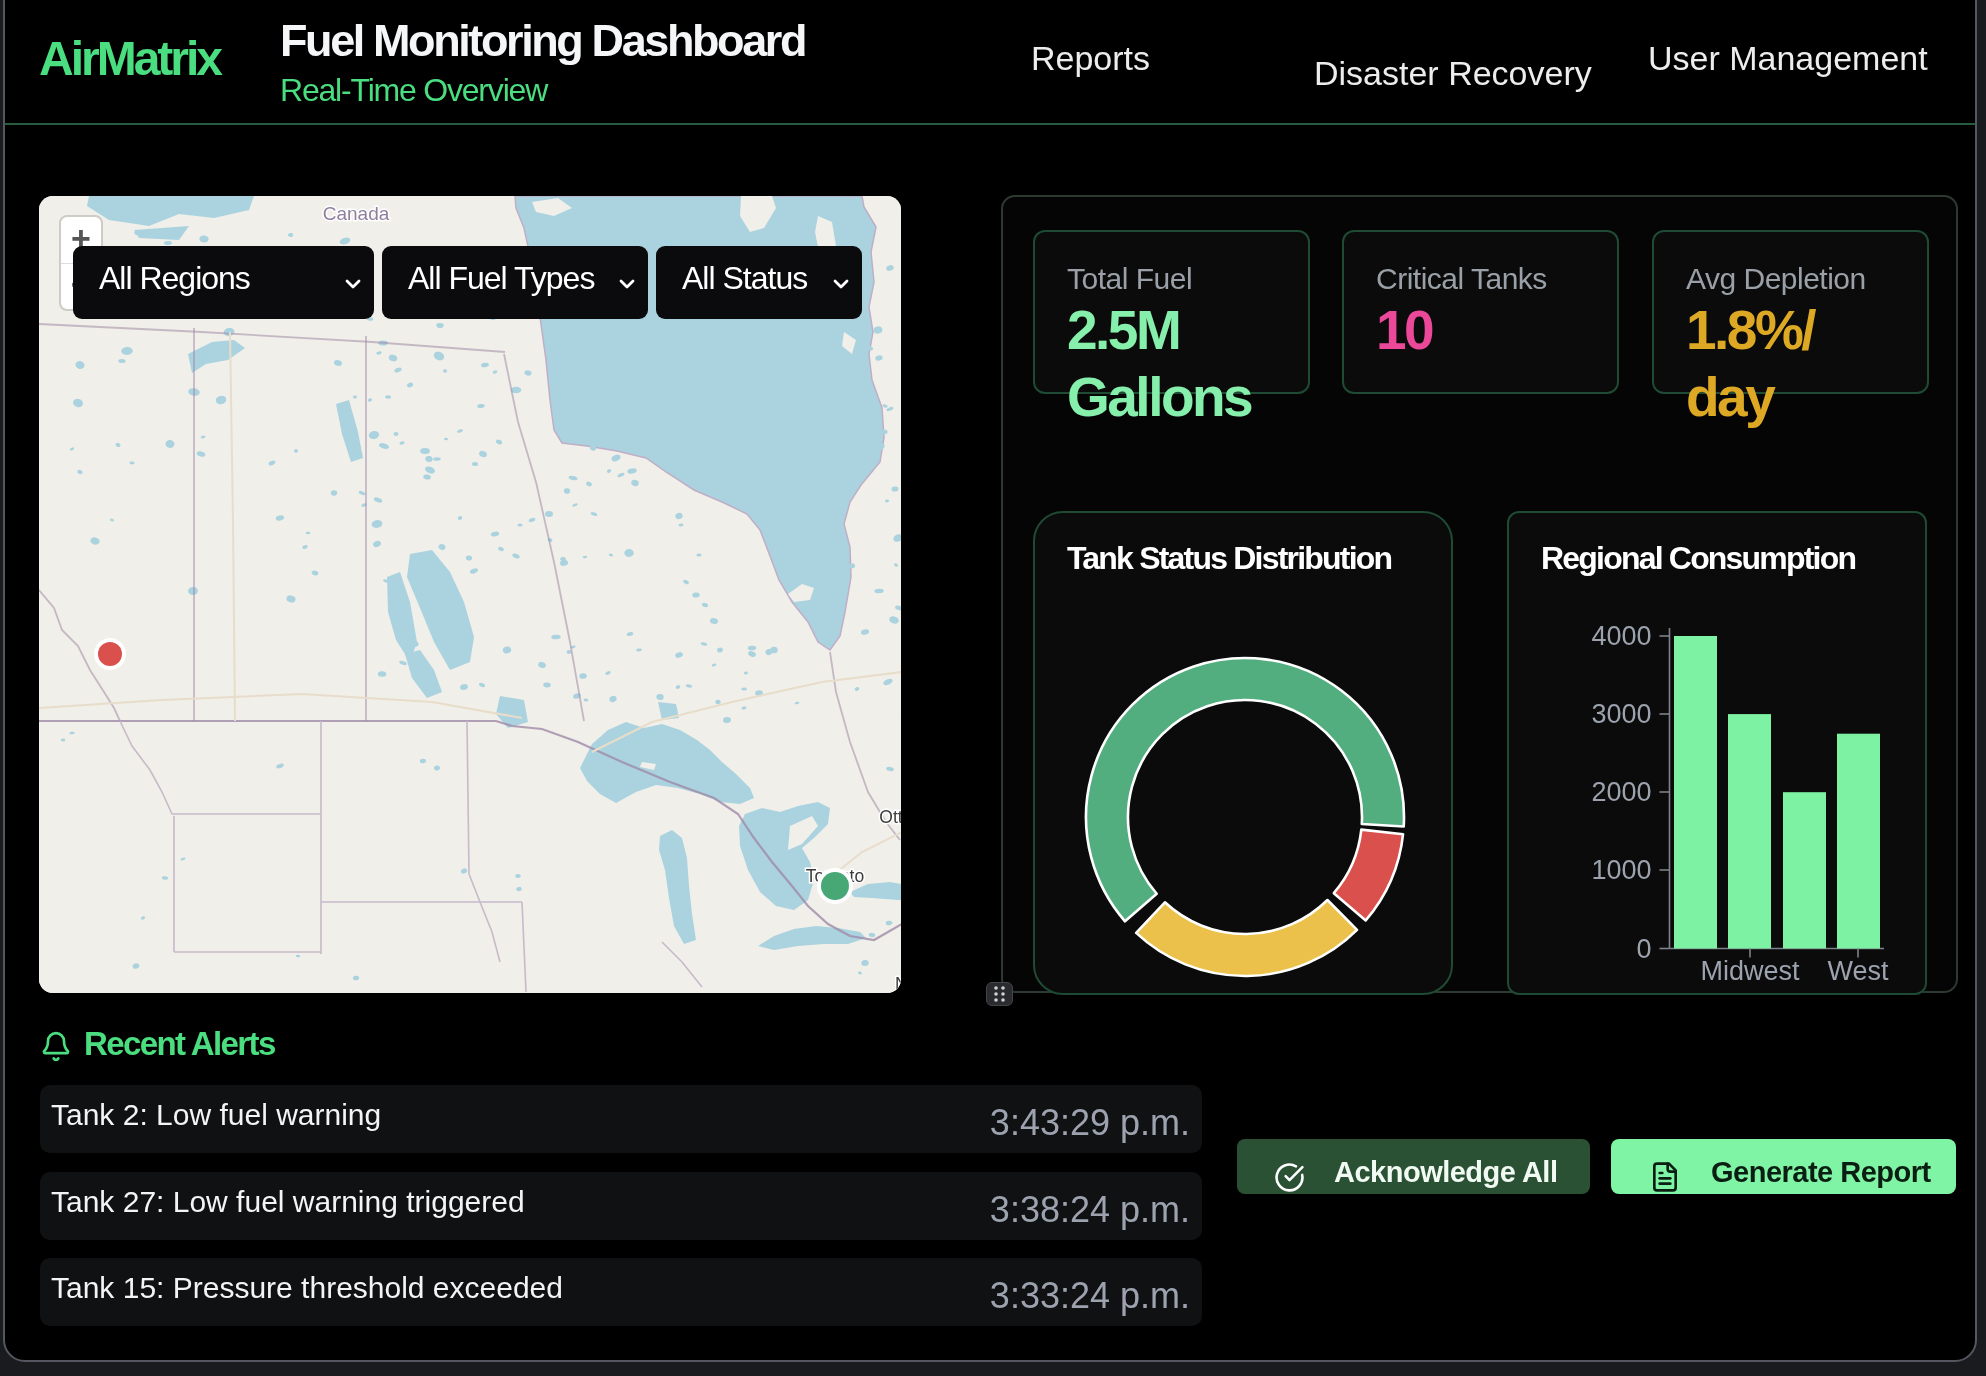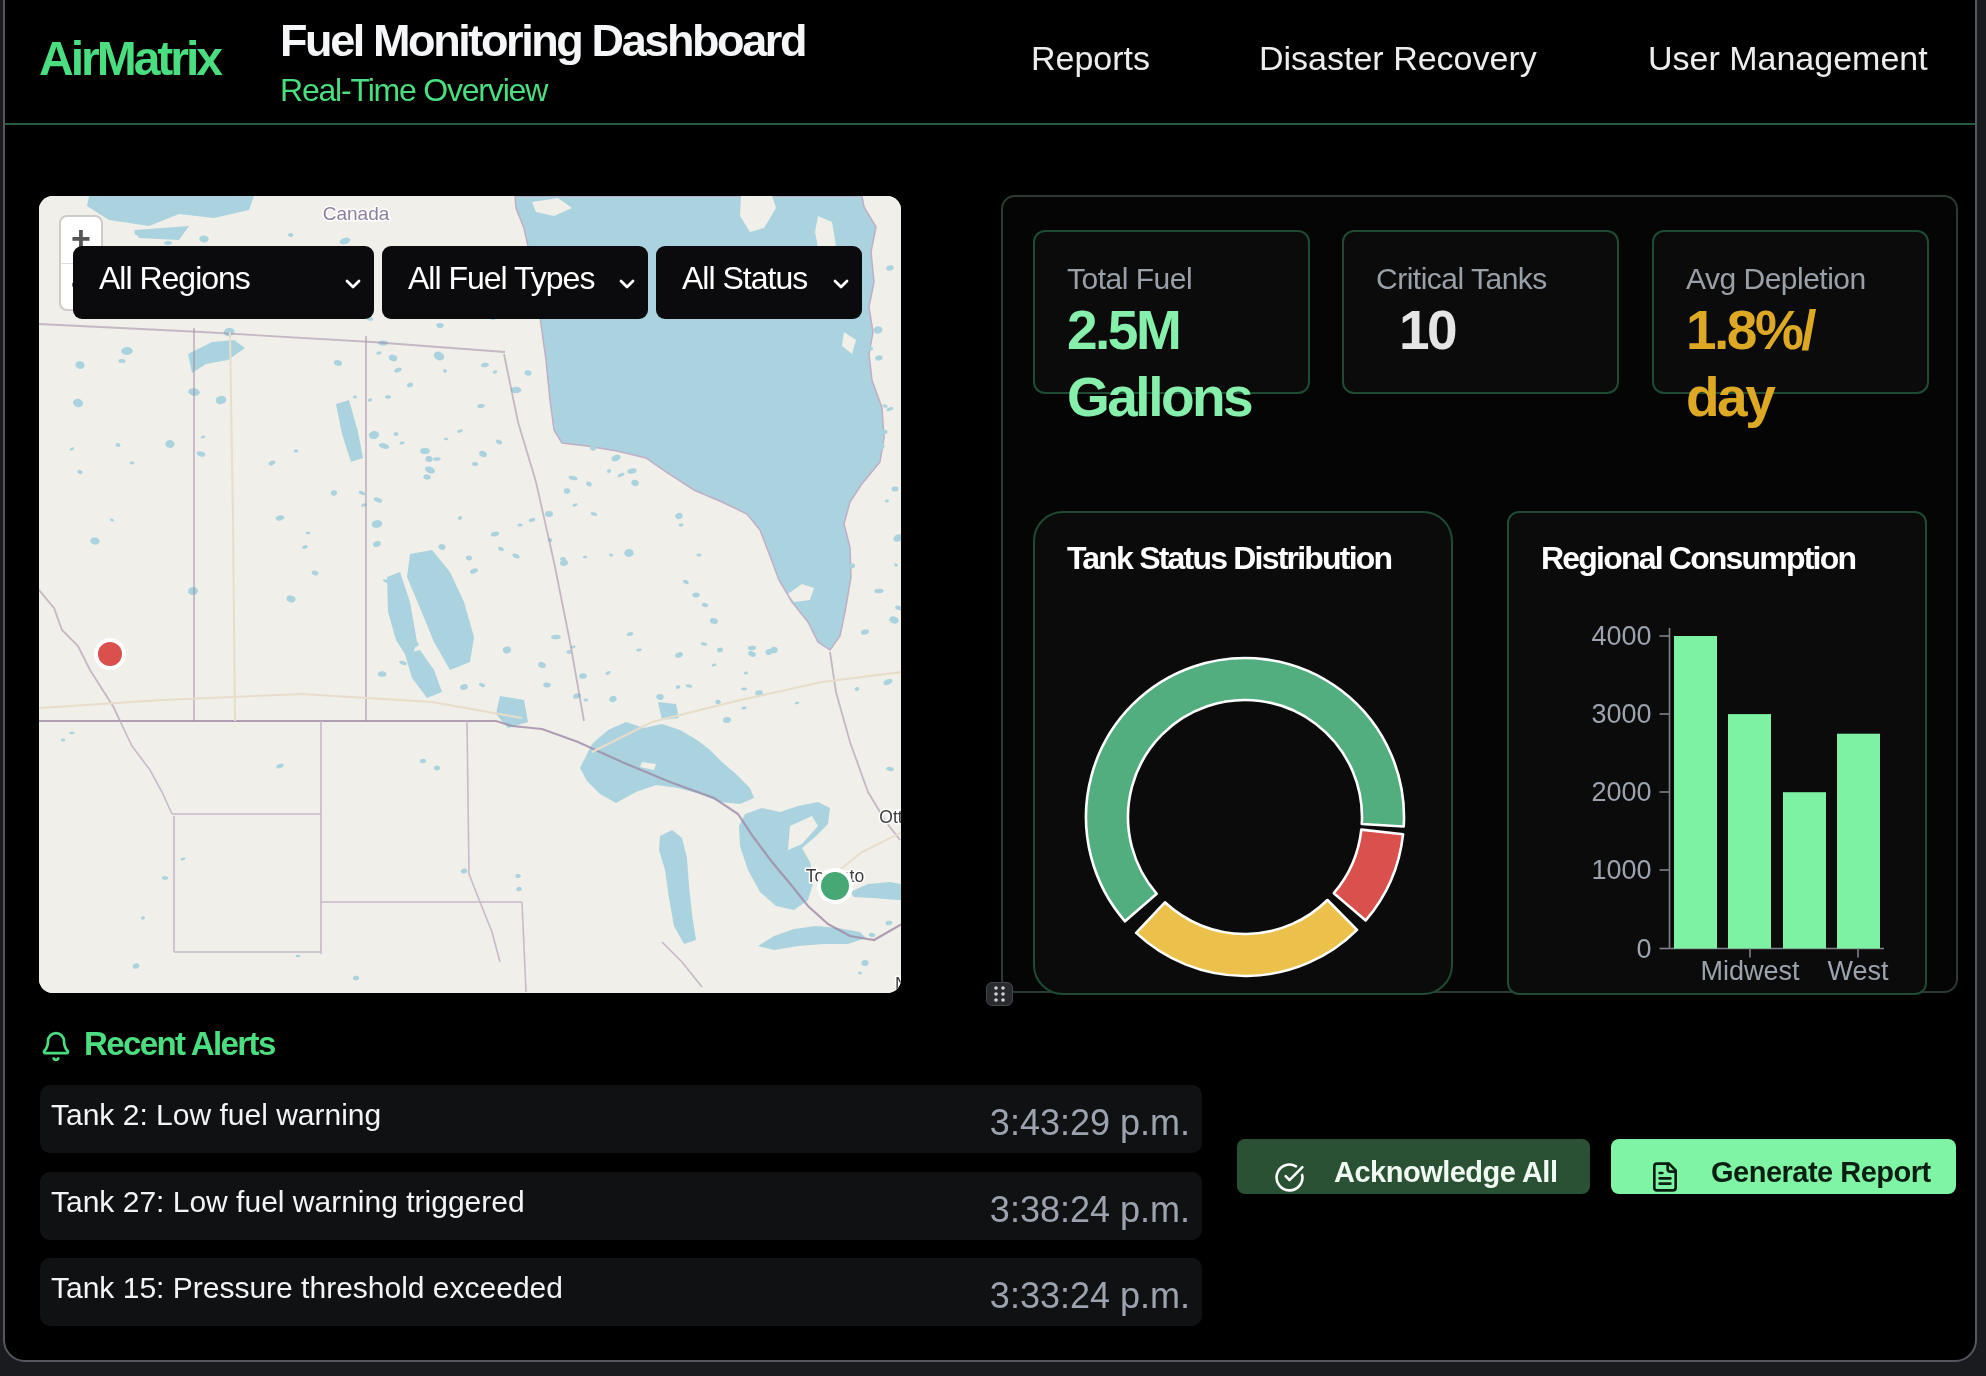--- a/index.html
+++ b/index.html
@@ -48,21 +48,21 @@
     border:1px solid #44454a; border-radius:6px; }
 </style>
 </head>
 <body>
 <div class="app">
   <div class="header">
     <div class="logo">AirMatrix</div>
     <div class="htitle">Fuel Monitoring Dashboard</div>
     <div class="hsub">Real-Time Overview</div>
     <div class="nav" style="left:1026px;">Reports</div>
-    <div class="nav" style="left:1254px;">Disaster Recovery</div>
+    <div class="nav" style="left:1309px;margin-top:15px;">Disaster Recovery</div>
     <div class="nav" style="left:1643px;">User Management</div>
   </div>
 
   <div class="map">
     <svg width="958" height="797" viewBox="0 0 958 797" style="position:absolute;left:0;top:0;">
 <rect x="0" y="0" width="958" height="797" fill="#f1efe9"></rect>
 <path d="M50,0 L215,0 L210,14 L175,22 L140,18 L110,30 L70,24 L48,10 Z" fill="#aad3df"></path>
 <path d="M95,34 L150,30 L140,44 L100,42 Z" fill="#aad3df"></path>
 <path d="M476,0 L823,0 L825,11 L837,31 L832,56 L835,86 L830,111 L834,136 L830,158 L833,184 L843,212 L845,242 L841,266 L822,289 L811,306 L805,328 L811,351 L812,381 L806,416 L801,440 L791,454 L779,446 L769,426 L753,406 L740,384 L731,360 L721,334 L708,318 L683,306 L655,294 L627,276 L607,262 L578,255 L548,250 L523,247 L515,234 L511,204 L507,164 L500,114 L492,64 L485,32 L477,12 Z" fill="#aad3df" stroke="#c0aec6" stroke-width="1.5"></path>
 <path d="M702,0 L733,0 L737,12 L725,32 L711,36 L701,20 Z" fill="#f1efe9"></path>
@@ -411,21 +411,21 @@
         </svg></div>
   </div>
 
   <div class="rpanel">
     <div class="scard" style="left:30px;">
       <div class="t">Total Fuel</div>
       <div class="v" style="color:#86efac;">2.5M Gallons</div>
     </div>
     <div class="scard" style="left:339px;">
       <div class="t">Critical Tanks</div>
-      <div class="v" style="color:#e5e5e5;margin-left:23px;">10</div>
+      <div class="v" style="color:#ec4899;">10</div>
     </div>
     <div class="scard" style="left:649px;">
       <div class="t">Avg Depletion</div>
       <div class="v" style="color:#dda824;">1.8%/ day</div>
     </div>
     <div class="ccard" style="left:30px;border-radius:30px;">
       <div class="ct">Tank Status Distribution</div>
       <svg width="420" height="484" viewBox="0 0 420 484" style="position:absolute;left:-2px;top:-2px;">
 <path d="M92.00,410.31 A159.0,159.0 0 1 1 370.72,315.43 L328.79,312.94 A117.0,117.0 0 1 0 123.70,382.76 Z" fill="#53ae7f" stroke="#fff" stroke-width="2.6" stroke-linejoin="round"></path>
 <path d="M370.07,323.17 A159.0,159.0 0 0 1 332.72,409.47 L300.83,382.14 A117.0,117.0 0 0 0 328.32,318.64 Z" fill="#d9504d" stroke="#fff" stroke-width="2.6" stroke-linejoin="round"></path>

